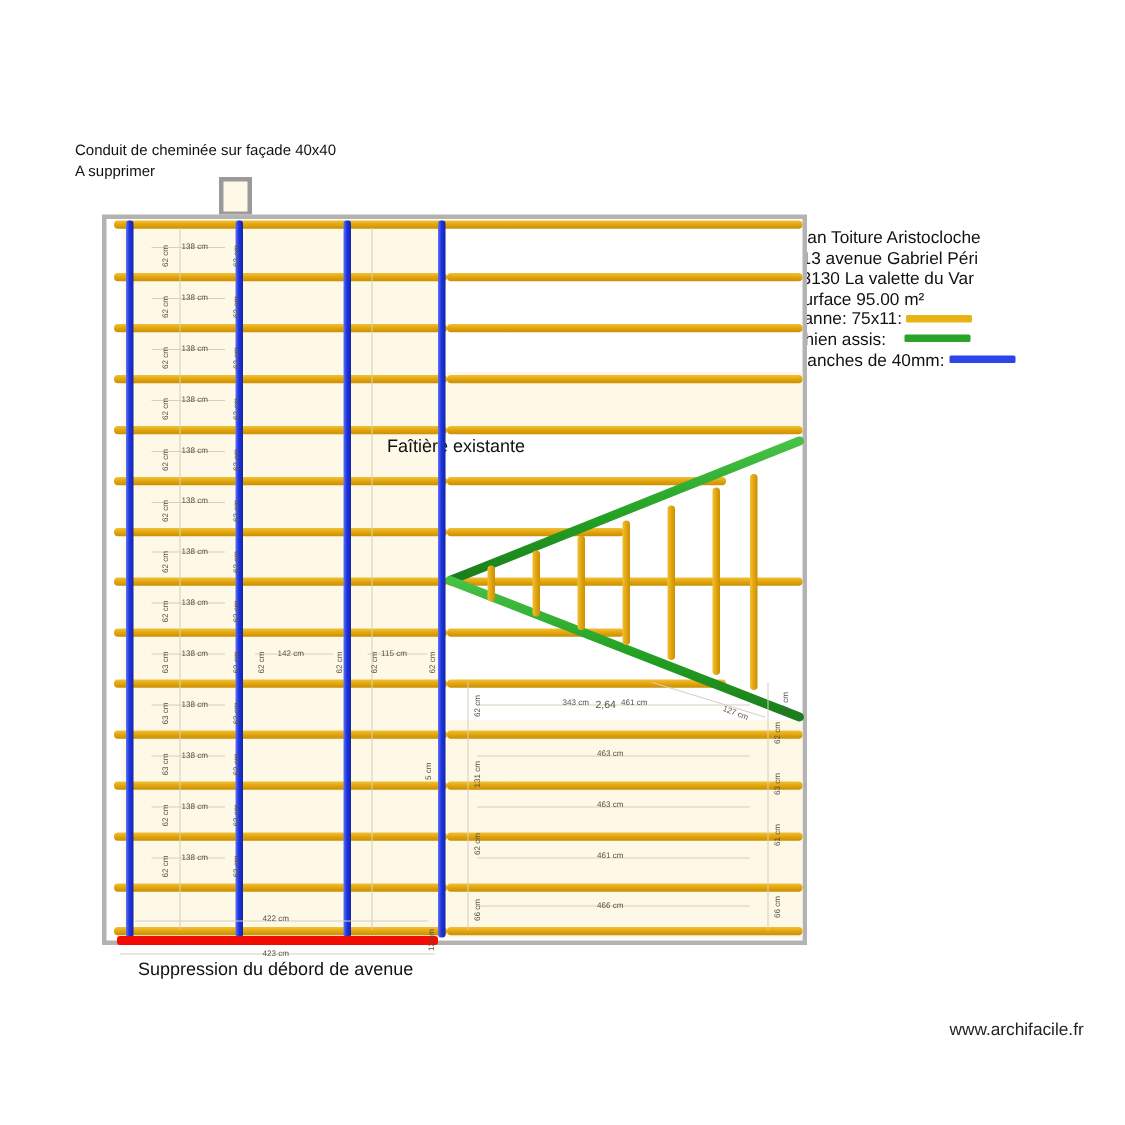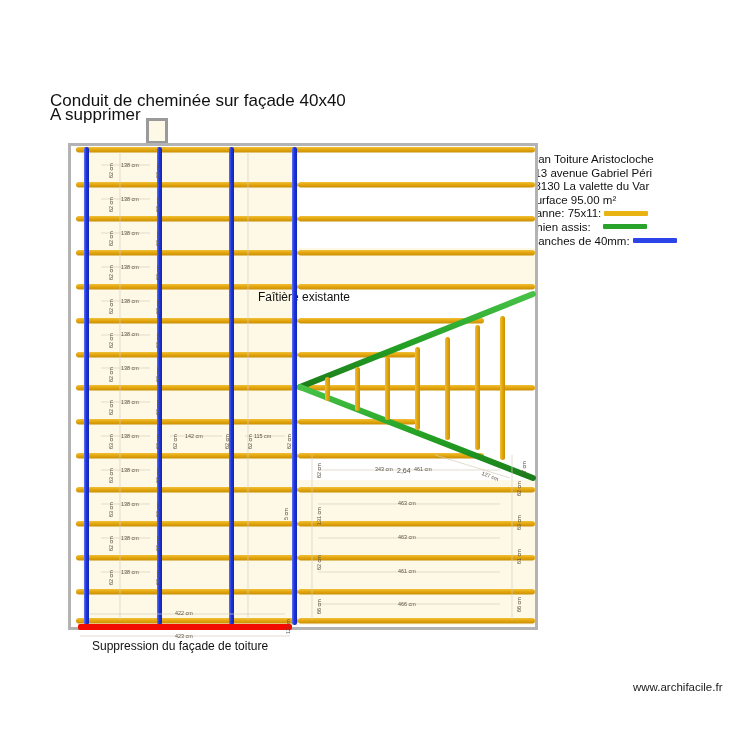--- a/index.html
+++ b/index.html
@@ -7,21 +7,21 @@
     width:750px;height:750px;
     background:#ffffff;
     font-family:"Liberation Sans", sans-serif;
     color:#1a1a1a;
     overflow:hidden;
     position:relative;
   }
   .canvas{position:absolute;left:0;top:0;width:750px;height:750px;}
 
   
-  .note{position:absolute;font-size:17px;line-height:13.5px;color:#111;white-space:pre;}
+  .note{position:absolute;font-size:10px;line-height:13.5px;color:#111;white-space:pre;}
   #chimney-note{left:50px;top:94px;}
   #bottom-note{left:92px;top:640px;font-size:12px;}
   #ridge-note{left:258px;top:291px;font-size:12px;color:#111;}
   #site-url{position:absolute;left:633px;top:681px;font-size:11.5px;color:#222;}
 
   
   #legend{position:absolute;left:528px;top:153px;font-size:11.5px;line-height:13.6px;color:#111;}
   #legend .lrow{display:block;white-space:nowrap;height:13.6px;}
   #legend .swatch{display:inline-block;width:44px;height:5px;vertical-align:middle;
                   margin-left:3px;border-radius:1px;position:relative;top:-1px;}
@@ -276,17 +276,17 @@
     <div class="dim vert" style="left:521px;top:476px;">57 cm</div>
     <div class="dim vert" style="left:283px;top:520px;">5 cm</div>
   </div>
 
   <div>
     <div class="dim" style="left:175px;top:610px;">422 cm</div>
     <div class="dim" style="left:175px;top:633px;">423 cm</div>
     <div class="dim vert" style="left:285px;top:634px;">12 cm</div>
   </div>
 
-  <div class="note" id="bottom-note">Suppression du façade de toiture</div>
+  <div class="note" id="bottom-note">Suppression du débord de avenue</div>
 
   <div id="site-url">www.archifacile.fr</div>
 
 </div>
 
 </body></html>

